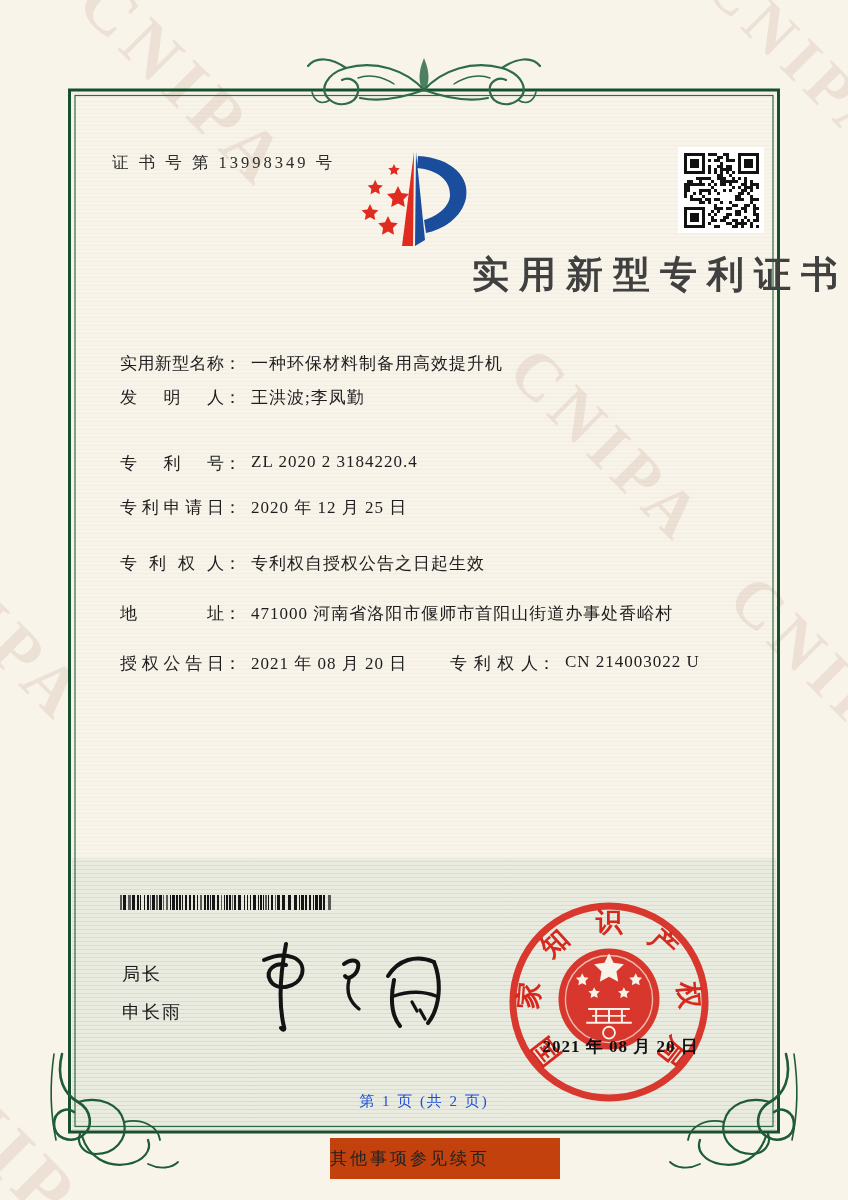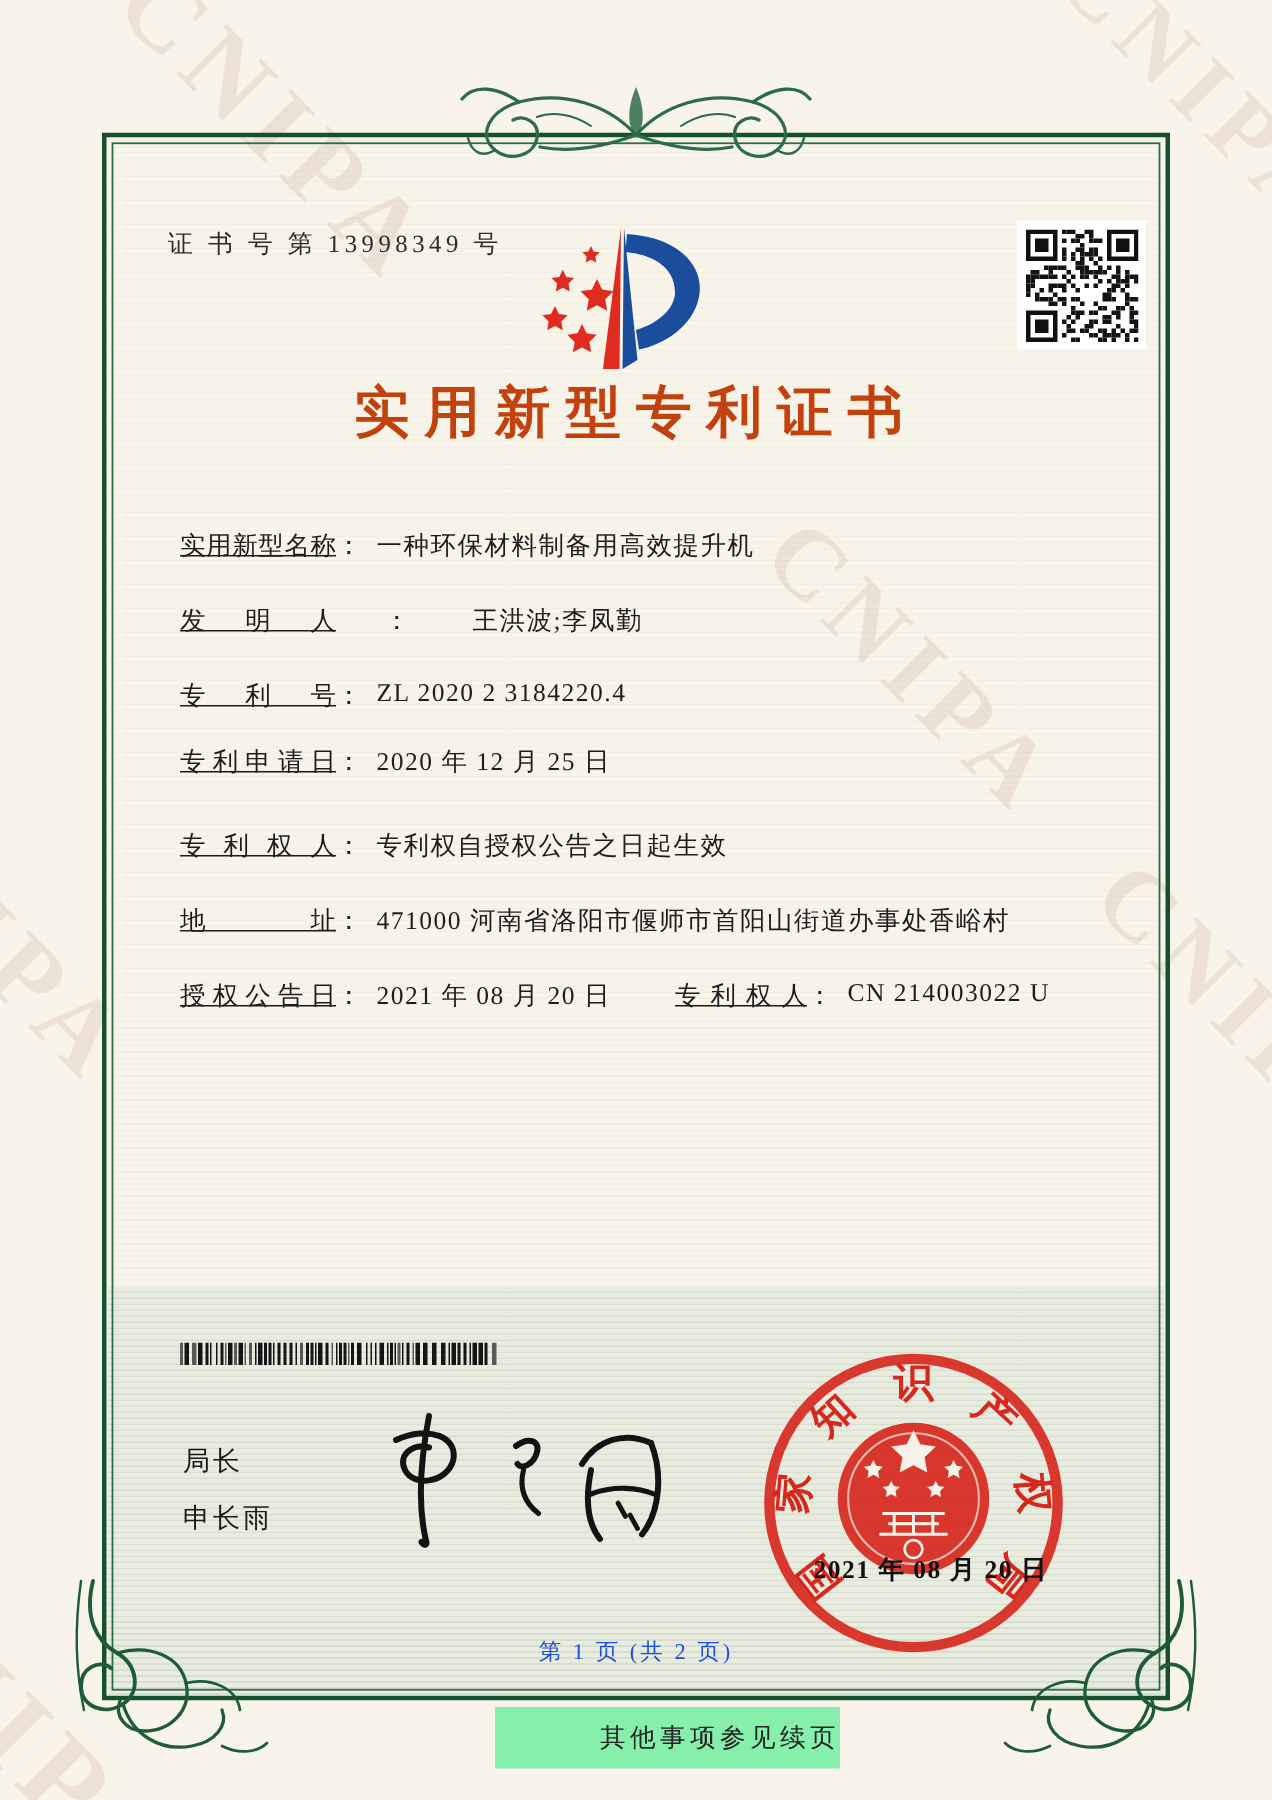--- a/index.html
+++ b/index.html
@@ -27,26 +27,26 @@
     pointer-events:none;user-select:none;
   }
   .border-svg{position:absolute;left:0;top:0;}
   .cert-no{
     position:absolute;left:112px;top:152px;font-size:16.5px;letter-spacing:3px;color:#2b2b2b;
   }
   .logo{position:absolute;left:358px;top:140px;}
   .qr-wrap{position:absolute;left:678px;top:147px;width:86px;height:86px;background:#fff;}
   .qr-wrap svg{position:absolute;left:6px;top:6px;}
   .title{
-    position:absolute;left:0;top:250px;width:100%;text-align:center;
-    font-size:37px;font-weight:bold;letter-spacing:10px;color:#c2410c;
+    position:absolute;left:0;top:250px;width:100%;text-align:right;
+    font-size:37px;font-weight:bold;letter-spacing:10px;color:#404040;
   }
   .fields{position:absolute;left:120px;top:352px;width:620px;}
   .frow{position:absolute;left:0;display:flex;align-items:flex-start;font-size:17px;color:#1d1d1d;}
-  .flabel{display:inline-block;width:104px;text-align:justify;text-align-last:justify;text-decoration:underline;-moz-text-align-last:justify;}
+  .flabel{display:inline-block;width:104px;text-align:justify;text-align-last:justify;-moz-text-align-last:justify;}
   .fcolon{display:inline-block;margin:0 2px 0 0;}
   .fvalue{display:inline-block;margin-left:8px;letter-spacing:1px;white-space:nowrap;}
   .grant-no{position:absolute;left:330px;top:0;display:flex;font-size:17px;}
   .grant-no .flabel{width:88px;}
   .body-text{
     position:absolute;left:118px;top:692px;width:614px;
     font-size:16.5px;line-height:1.85;color:#222;text-align:justify;
   }
   .body-text p{margin:0;text-indent:2em;}
   .barcode{position:absolute;left:120px;top:895px;}
@@ -58,21 +58,21 @@
   .seal-date{
     position:absolute;left:528px;top:1035px;width:185px;text-align:center;
     font-size:17px;font-weight:bold;color:#111;letter-spacing:1px;z-index:5;
   }
   .page-indicator{
     position:absolute;left:0;top:1092px;width:100%;text-align:center;
     font-size:15px;color:#1d4ed8;letter-spacing:2px;
   }
   .footer-note{
     position:absolute;left:330px;top:1138px;width:230px;padding:9px 0;
-    background:#86efac;text-align:right;font-size:17px;color:#222;letter-spacing:3px;
+    background:#c2410c;text-align:left;font-size:17px;color:#222;letter-spacing:3px;
   }
 </style>
 </head>
 <body>
 
 <div class="page">
 
   <div class="texture"></div>
   <div class="texture-strong"></div>
 
@@ -334,21 +334,21 @@
   </div>
 
   <div class="title">实用新型专利证书</div>
 
   <div class="fields">
     <div class="frow" style="top:0px;">
       <span class="flabel">实用新型名称</span>
         <span class="fcolon">：</span>
       <span class="fvalue">一种环保材料制备用高效提升机</span>
     </div>
-    <div class="frow" style="top:50px;gap:32px;">
+    <div class="frow" style="top:34px;">
       <span class="flabel">发明人</span>
         <span class="fcolon">：</span>
       <span class="fvalue">王洪波;李凤勤</span>
     </div>
     <div class="frow" style="top:100px;">
       <span class="flabel">专利号</span>
         <span class="fcolon">：</span>
       <span class="fvalue">ZL 2020 2 3184220.4</span>
     </div>
     <div class="frow" style="top:144px;justify-content:center;">

